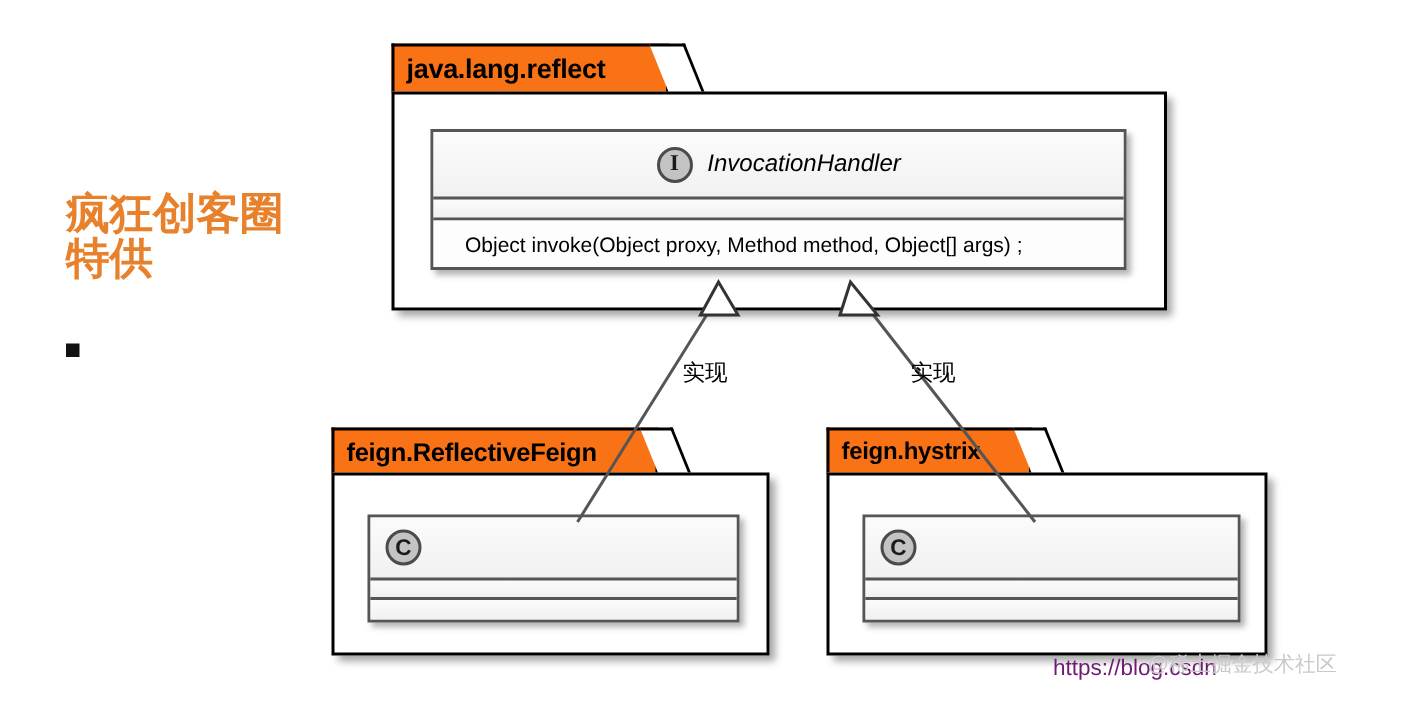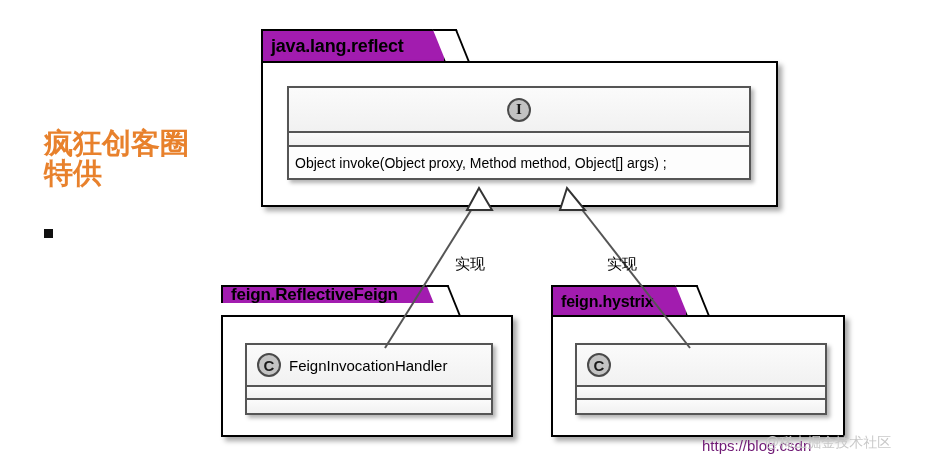--- a/index.html
+++ b/index.html
@@ -17,21 +17,21 @@
   }
 
   
   .pkg { position: absolute; }
   .pkg-tab {
     position: absolute;
     left: 0; top: 0;
     box-sizing: border-box;
     border: 2px solid #000000;
     border-bottom: none;
-    background: #a21caf;
+    background: #f97316;
     font-weight: bold;
     color: #000000;
     display: flex;
     align-items: center;
     padding-left: 8px;
     letter-spacing: -0.2px;
     white-space: nowrap;
   }
   .pkg-tab-skew {
     position: absolute;
@@ -72,21 +72,21 @@
     box-sizing: border-box;
     border-bottom: 2px solid #555555;
     background: linear-gradient(#fbfbfb, #f1f1f1);
   }
   .uml-compartment.last { border-bottom: none; }
   .uml-member {
     box-sizing: border-box;
     display: flex;
     align-items: center;
     background: #fdfdfd;
-    padding-left: 6px;
+    padding-left: 21px;
     color: #000;
     white-space: nowrap;
   }
 
   
   .badge {
     width: 24px;
     height: 24px;
     border-radius: 50%;
     background: #c3c3c3;
@@ -125,21 +125,20 @@
     left: 0; top: 0;
     width: 941px;
     height: 467px;
     pointer-events: none;
   }
   .edge-label {
     position: absolute;
     font-size: 15px;
     color: #000000;
     white-space: nowrap;
-    margin-top: 16px;
   }
 
   
   .brand-text {
     position: absolute;
     color: #e8812c;
     font-size: 29px;
     line-height: 30px;
     font-weight: bold;
     white-space: pre-line;
@@ -175,37 +174,37 @@
 
   <div class="pkg">
     <div class="pkg-tab" style="left:261px; top:29px; width:185px; height:33px; font-size:18px;">java.lang.reflect</div>
     <div class="pkg-tab-skew" style="left:446px; top:29px; width:24px; height:33px; transform: skewX(22deg);"></div>
 
     <div class="pkg-body" style="left:261px; top:61px; width:517px; height:146px;">
 
       <div class="uml-box" style="left:24px; top:23px; width:464px; height:94px;">
         <div class="uml-name-row" style="height:45px;">
           <span class="badge">I</span>
+          <span class="iface-title">InvocationHandler</span>
         </div>
         <div class="uml-compartment" style="height:14px;"></div>
         <div class="uml-member" style="height:31px; font-size:14px;">Object invoke(Object proxy, Method method, Object[] args)    ;</div>
       </div>
     </div>
   </div>
 
   <div class="pkg">
-    <div class="pkg-tab" style="left:221px; top:285px; width:218px; height:18px; font-size:17px;">feign.ReflectiveFeign</div>
+    <div class="pkg-tab" style="left:221px; top:285px; width:218px; height:31px; font-size:17px;">feign.ReflectiveFeign</div>
     <div class="pkg-tab-skew" style="left:439px; top:285px; width:22px; height:31px; transform: skewX(22deg);"></div>
 
     <div class="pkg-body" style="left:221px; top:315px; width:292px; height:122px;">
 
       <div class="uml-box" style="left:22px; top:26px; width:248px; height:72px;">
         <div class="uml-name-row left-align" style="height:42px;">
           <span class="badge c-badge">C</span>
-          <span class="cls-title">FeignInvocationHandler</span>
         </div>
         <div class="uml-compartment" style="height:13px;"></div>
         <div class="uml-compartment last" style="height:13px;"></div>
       </div>
     </div>
   </div>
 
   <div class="pkg">
     <div class="pkg-tab" style="left:551px; top:285px; width:137px; height:31px; font-size:16px;">feign.hystrix</div>
     <div class="pkg-tab-skew" style="left:688px; top:285px; width:22px; height:31px; transform: skewX(22deg);"></div>

